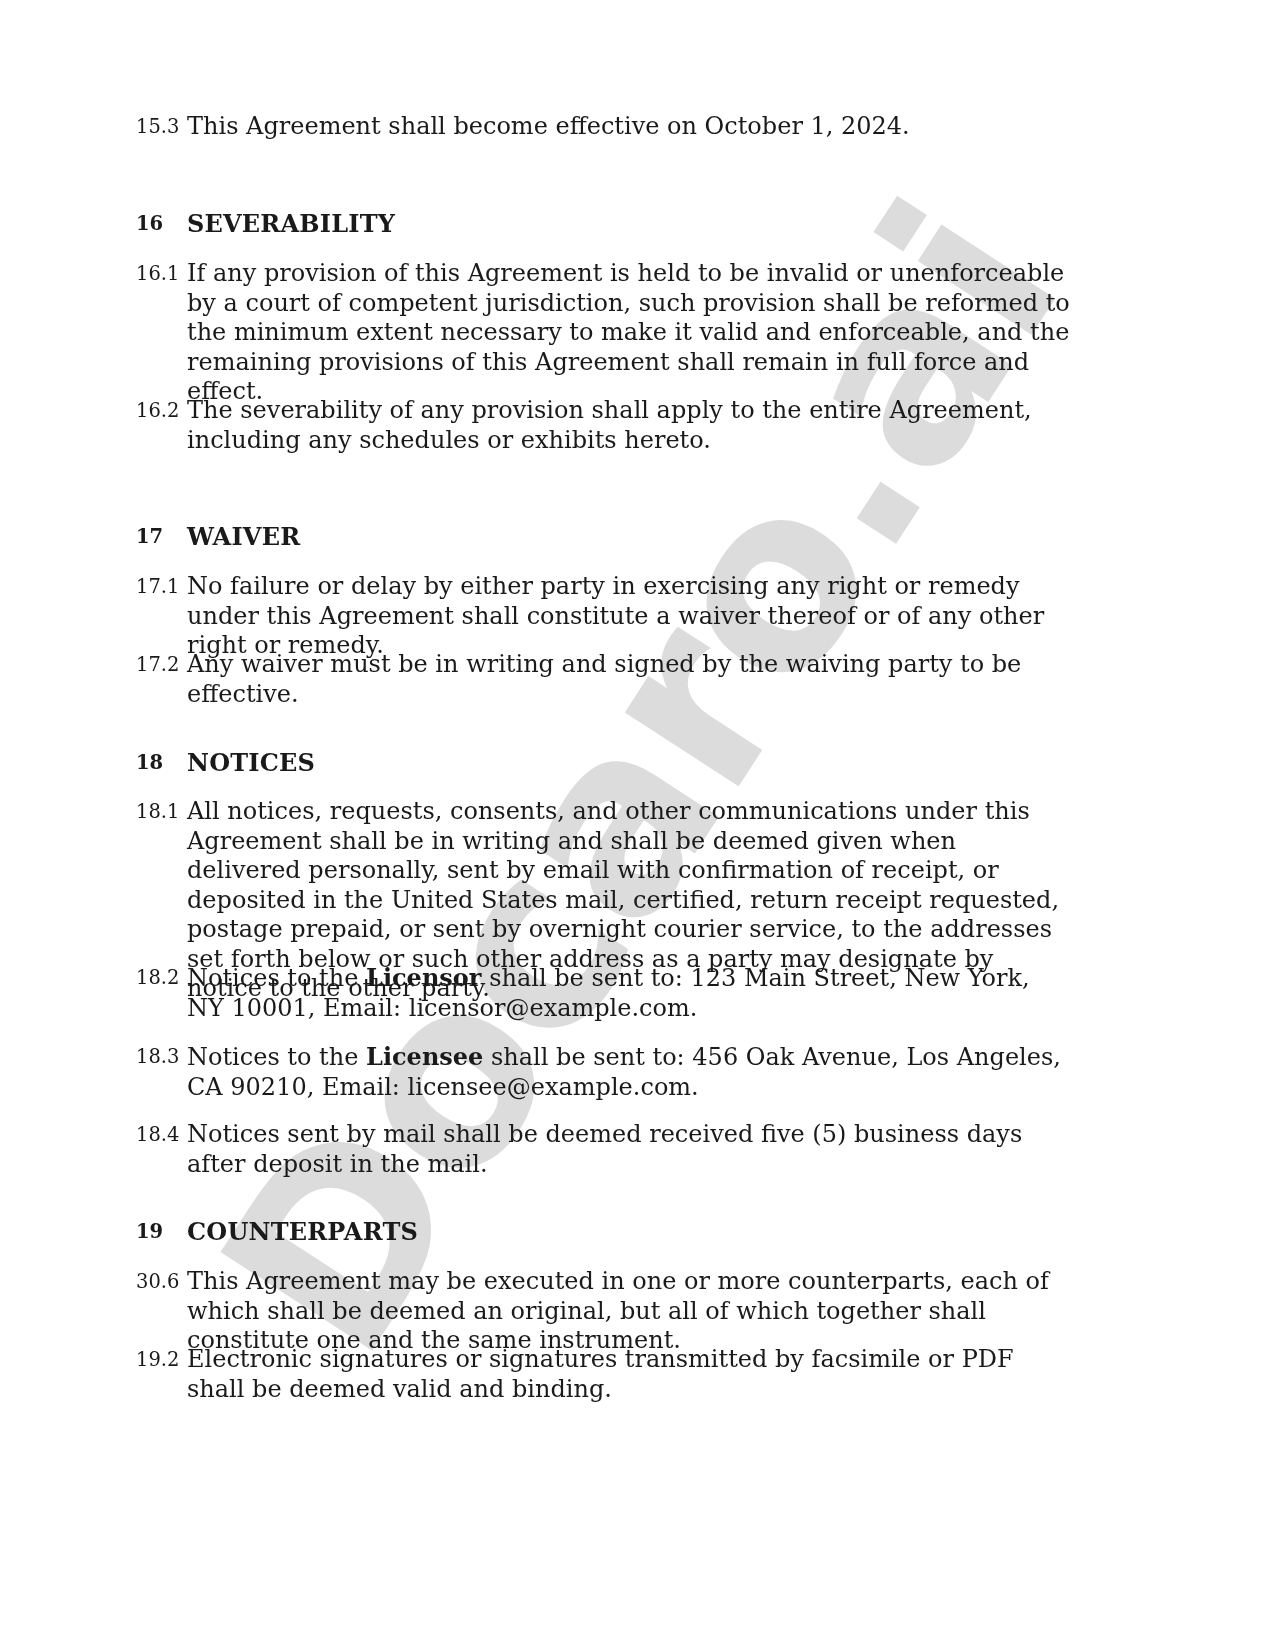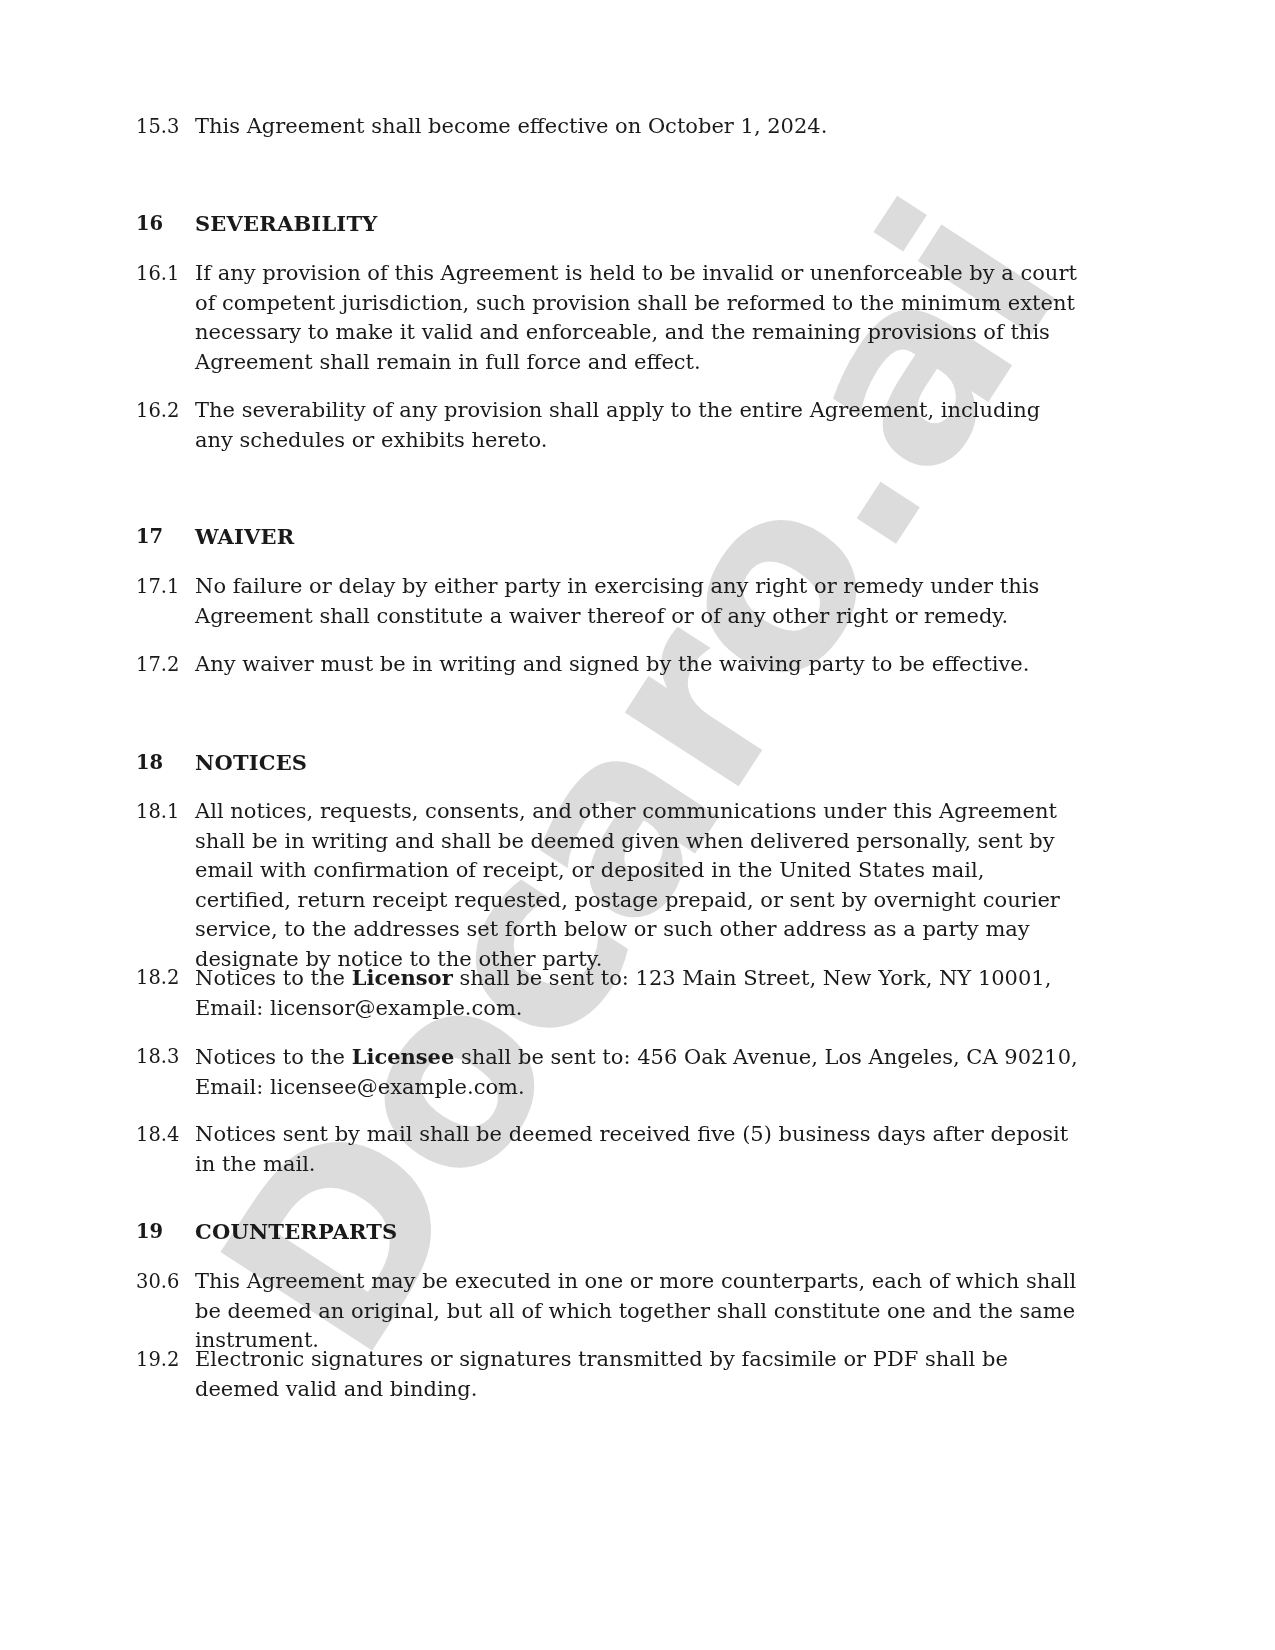--- a/index.html
+++ b/index.html
@@ -59,23 +59,23 @@
       line-height: 29.5px;
     }
     .heading .num {
       left: 136px;
       width: 48px;
       text-align: left;
       font-weight: bold;
     }
     .text {
       position: absolute;
-      left: 195px;
+      left: 187px;
       width: 885px;
-      font-size: 21px;
+      font-size: 24px;
       line-height: 29.5px;
     }
     .heading .text {
       font-weight: bold;
       letter-spacing: 0.2px;
     }
     b { font-weight: bold; }
   </style>
 </head>
 <body>

